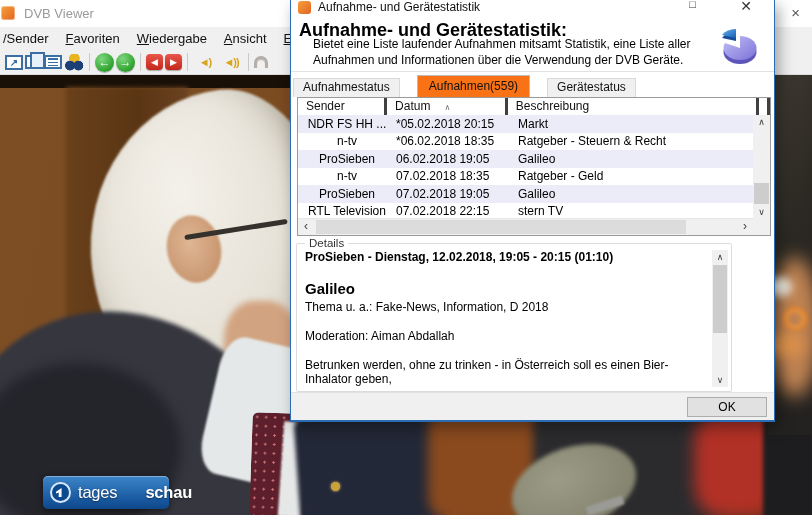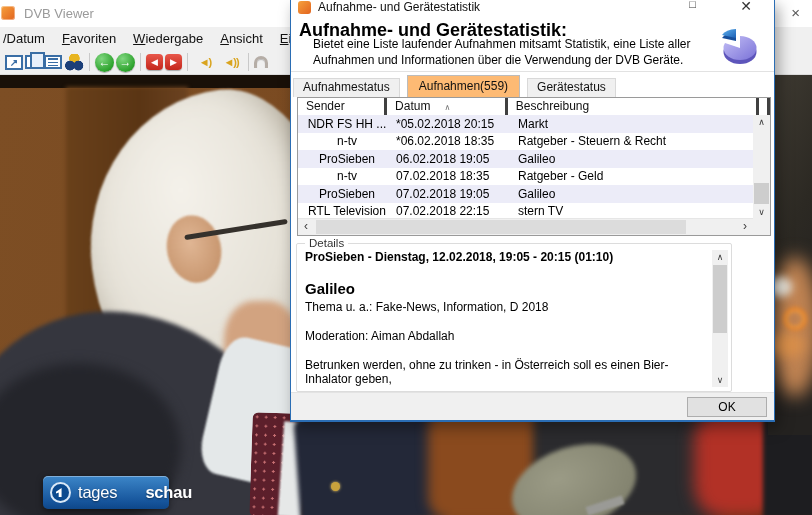--- a/index.html
+++ b/index.html
@@ -93,22 +93,22 @@
   .dlg-btn{position:absolute;top:-2px;color:#333;cursor:default;}
   .dlg-btn.max{right:78px;font-size:11px;}
   .dlg-btn.close{right:22px;font-size:14px;}
   .dlg-header{position:absolute;left:0;top:17px;width:100%;height:55px;border-bottom:1px solid #e2e2e2;box-sizing:border-box;}
   .hdr-heading{position:absolute;left:8px;top:3px;font-size:18px;font-weight:bold;color:#000;}
   .hdr-desc1{position:absolute;left:22px;top:20px;font-size:12px;color:#000;}
   .hdr-desc2{position:absolute;left:22px;top:36px;font-size:12px;color:#000;}
   .pie-wrap{position:absolute;right:12px;top:2px;width:48px;height:50px;}
   .tabbar{position:absolute;left:2px;top:76px;height:21px;display:flex;align-items:flex-end;}
   .tab{font-size:12px;color:#111;background:#f0f0f0;border:1px solid #d9d9d9;border-bottom:none;
-    padding:2px 9px 3px 9px;height:13px;line-height:13px;margin-right:7px;}
-  .tab.active{background:#fdba74;border-color:#bcbcbc;padding:4px 11px 4px 11px;height:13px;position:relative;z-index:2;}
+    padding:2px 9px 3px 9px;height:13px;line-height:13px;margin-right:17px;}
+  .tab.active{background:#f97316;border-color:#bcbcbc;padding:4px 11px 4px 11px;height:13px;position:relative;z-index:2;}
 
   
   .listview{position:absolute;left:6px;top:97px;width:474px;height:139px;box-sizing:border-box;
     border:1px solid #9a9a9a;background:#fff;}
   .lv-header{position:absolute;left:0;top:0;width:100%;height:17px;background:#fff;border-bottom:1px solid #e6e6e6;
     display:flex;font-size:12px;color:#111;}
   .lv-header .hc{box-sizing:border-box;padding:1px 0 0 8px;border-right:3px solid #404040;white-space:nowrap;overflow:hidden;}
   .hc0{width:90px;}.hc1{width:122px;}.hc2{width:254px;}.hc3{flex:1;}
   .sort-arrow{font-size:8px;color:#707070;margin-left:14px;}
   .lv-rows{position:absolute;left:0;top:17px;width:455px;height:105px;overflow:hidden;}
@@ -184,21 +184,21 @@
       <span id="ts-text"><span>tages</span><b>schau</b></span>
     </div>
   </div>
 
   <div id="main-titlebar">
     <span id="app-icon"></span>
     <span id="main-title">DVB Viewer</span>
     <span id="main-close">×</span>
   </div>
   <div id="menubar">
-      <span class="menu-item">/Datum</span>
+      <span class="menu-item">/Sender</span>
       <span class="menu-item"><u>F</u>avoriten</span>
       <span class="menu-item"><u>W</u>iedergabe</span>
       <span class="menu-item"><u>A</u>nsicht</span>
       <span class="menu-item"><u>E</u>instellun</span>
     </div>
   <div id="toolbar">
       <span class="tbi win">↗</span>
       <span class="tbi copy"></span>
       <span class="tbi txt"></span>
       <span class="tbi epg"></span>

